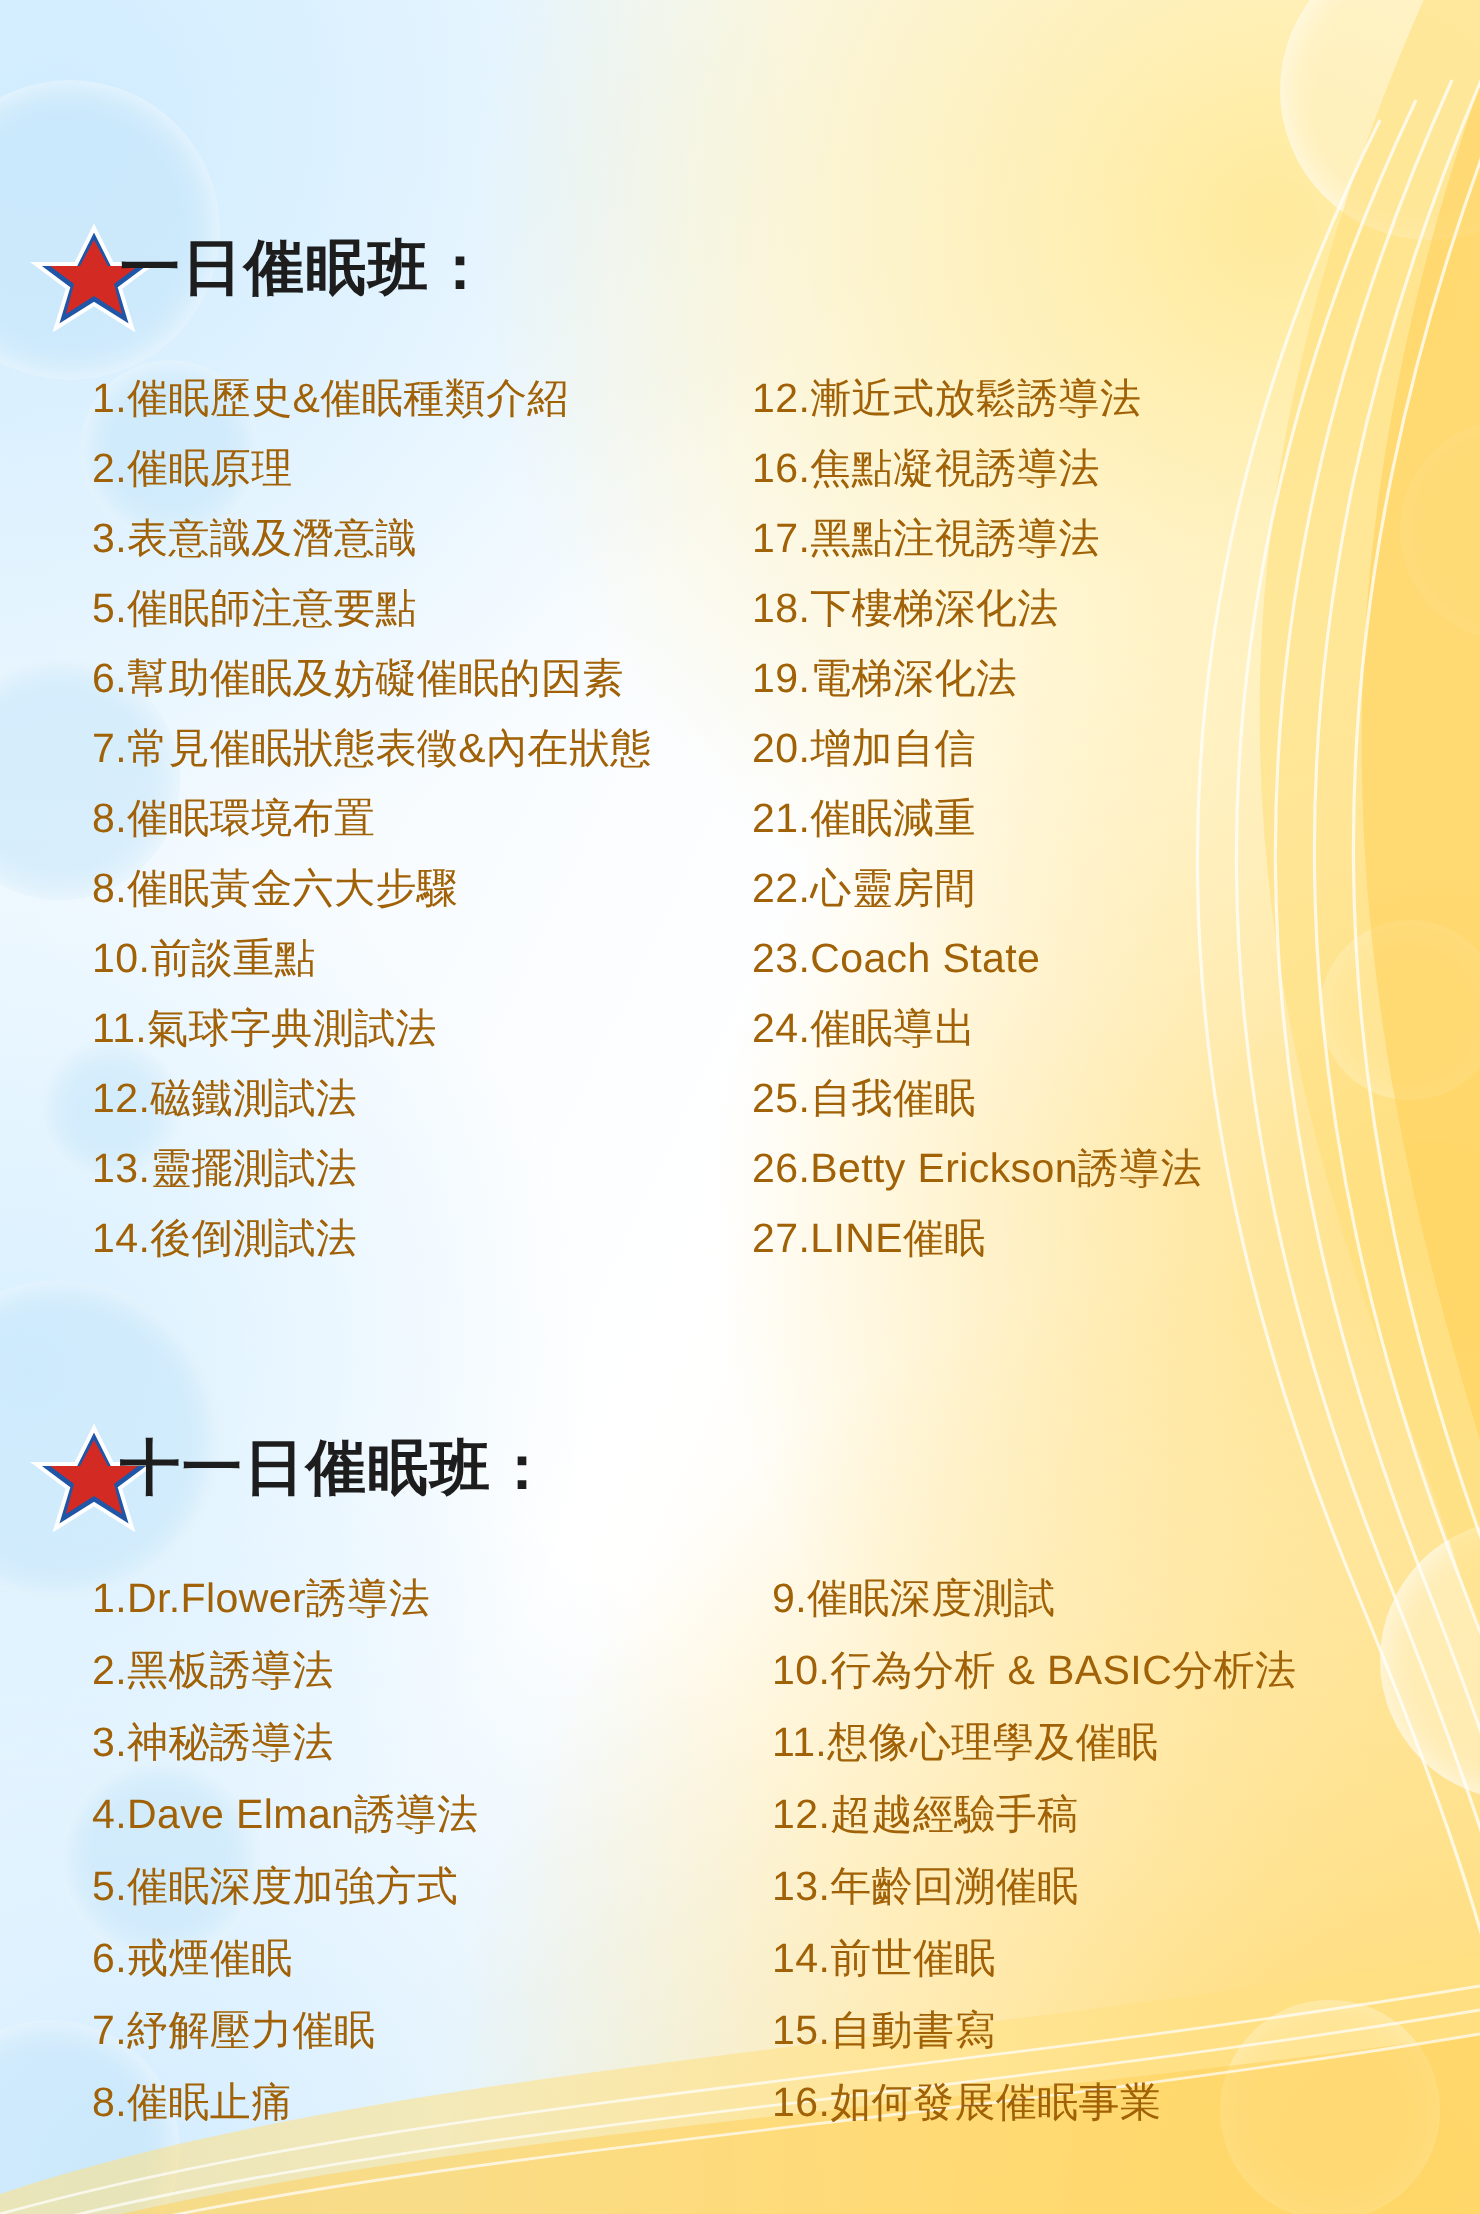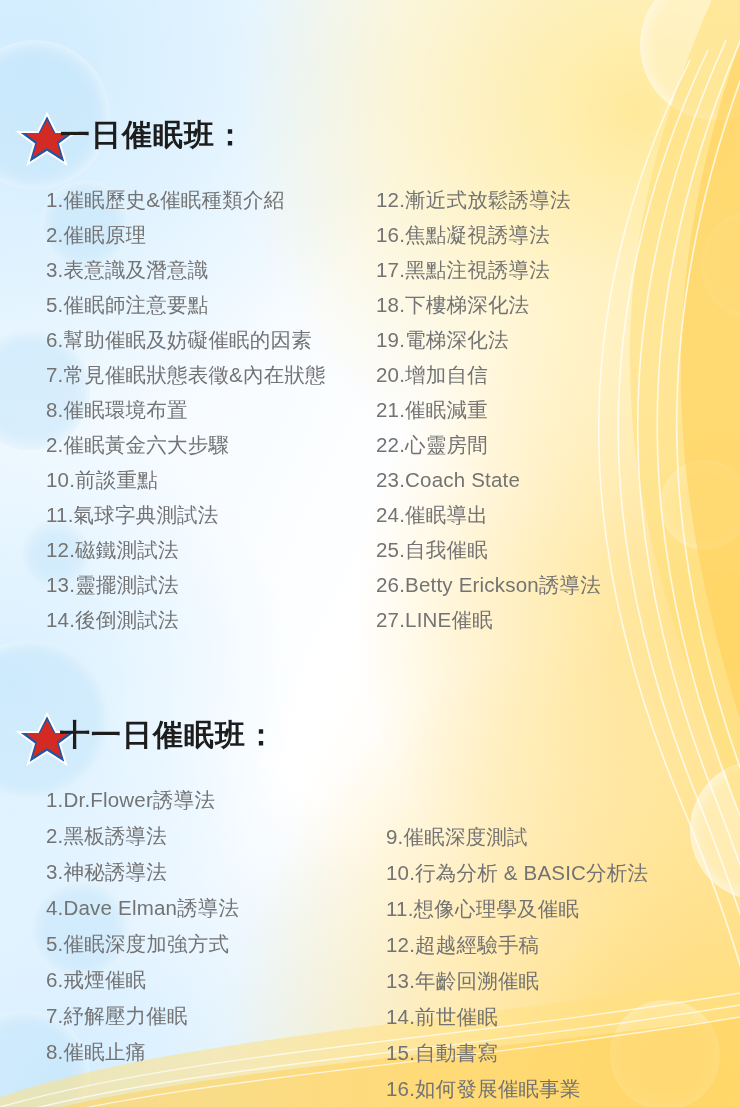--- a/index.html
+++ b/index.html
@@ -125,29 +125,29 @@
     display: flex;
     gap: 0;
   }
   .col {
     width: 330px;
   }
   .col.right { width: 350px; }
 
   .item {
     font-size: 20.5px;
-    color: #737373;
+    color: #a16207;
     line-height: 35px;
     white-space: nowrap;
     letter-spacing: 0.2px;
   }
 
   .section-two .item { line-height: 36px; }
   .section-two .col { width: 340px; }
-  .section-two .col.right { width: 350px; margin-top: 37px; }
+  .section-two .col.right { width: 350px; }
 </style>
 </head>
 <body>
 
 <div class="bg"></div>
 
 <div class="bubble blue" style="left:-40px;  top:40px;  width:150px; height:150px;"></div>
 <div class="bubble blue" style="left:40px;   top:180px; width:90px;  height:90px;"></div>
 <div class="bubble blue" style="left:-30px;  top:330px; width:120px; height:120px;"></div>
 <div class="bubble blue" style="left:20px;   top:520px; width:70px;  height:70px;"></div>
@@ -195,21 +195,21 @@
     </div>
     <div class="cols">
       <div class="col left">
         <div class="item">1.催眠歷史&amp;催眠種類介紹</div>
         <div class="item">2.催眠原理</div>
         <div class="item">3.表意識及潛意識</div>
         <div class="item">5.催眠師注意要點</div>
         <div class="item">6.幫助催眠及妨礙催眠的因素</div>
         <div class="item">7.常見催眠狀態表徵&amp;內在狀態</div>
         <div class="item">8.催眠環境布置</div>
-        <div class="item">2.催眠黃金六大步驟</div>
+        <div class="item">8.催眠黃金六大步驟</div>
         <div class="item">10.前談重點</div>
         <div class="item">11.氣球字典測試法</div>
         <div class="item">12.磁鐵測試法</div>
         <div class="item">13.靈擺測試法</div>
         <div class="item">14.後倒測試法</div>
       </div>
       <div class="col right">
         <div class="item">12.漸近式放鬆誘導法</div>
         <div class="item">16.焦點凝視誘導法</div>
         <div class="item">17.黑點注視誘導法</div>

